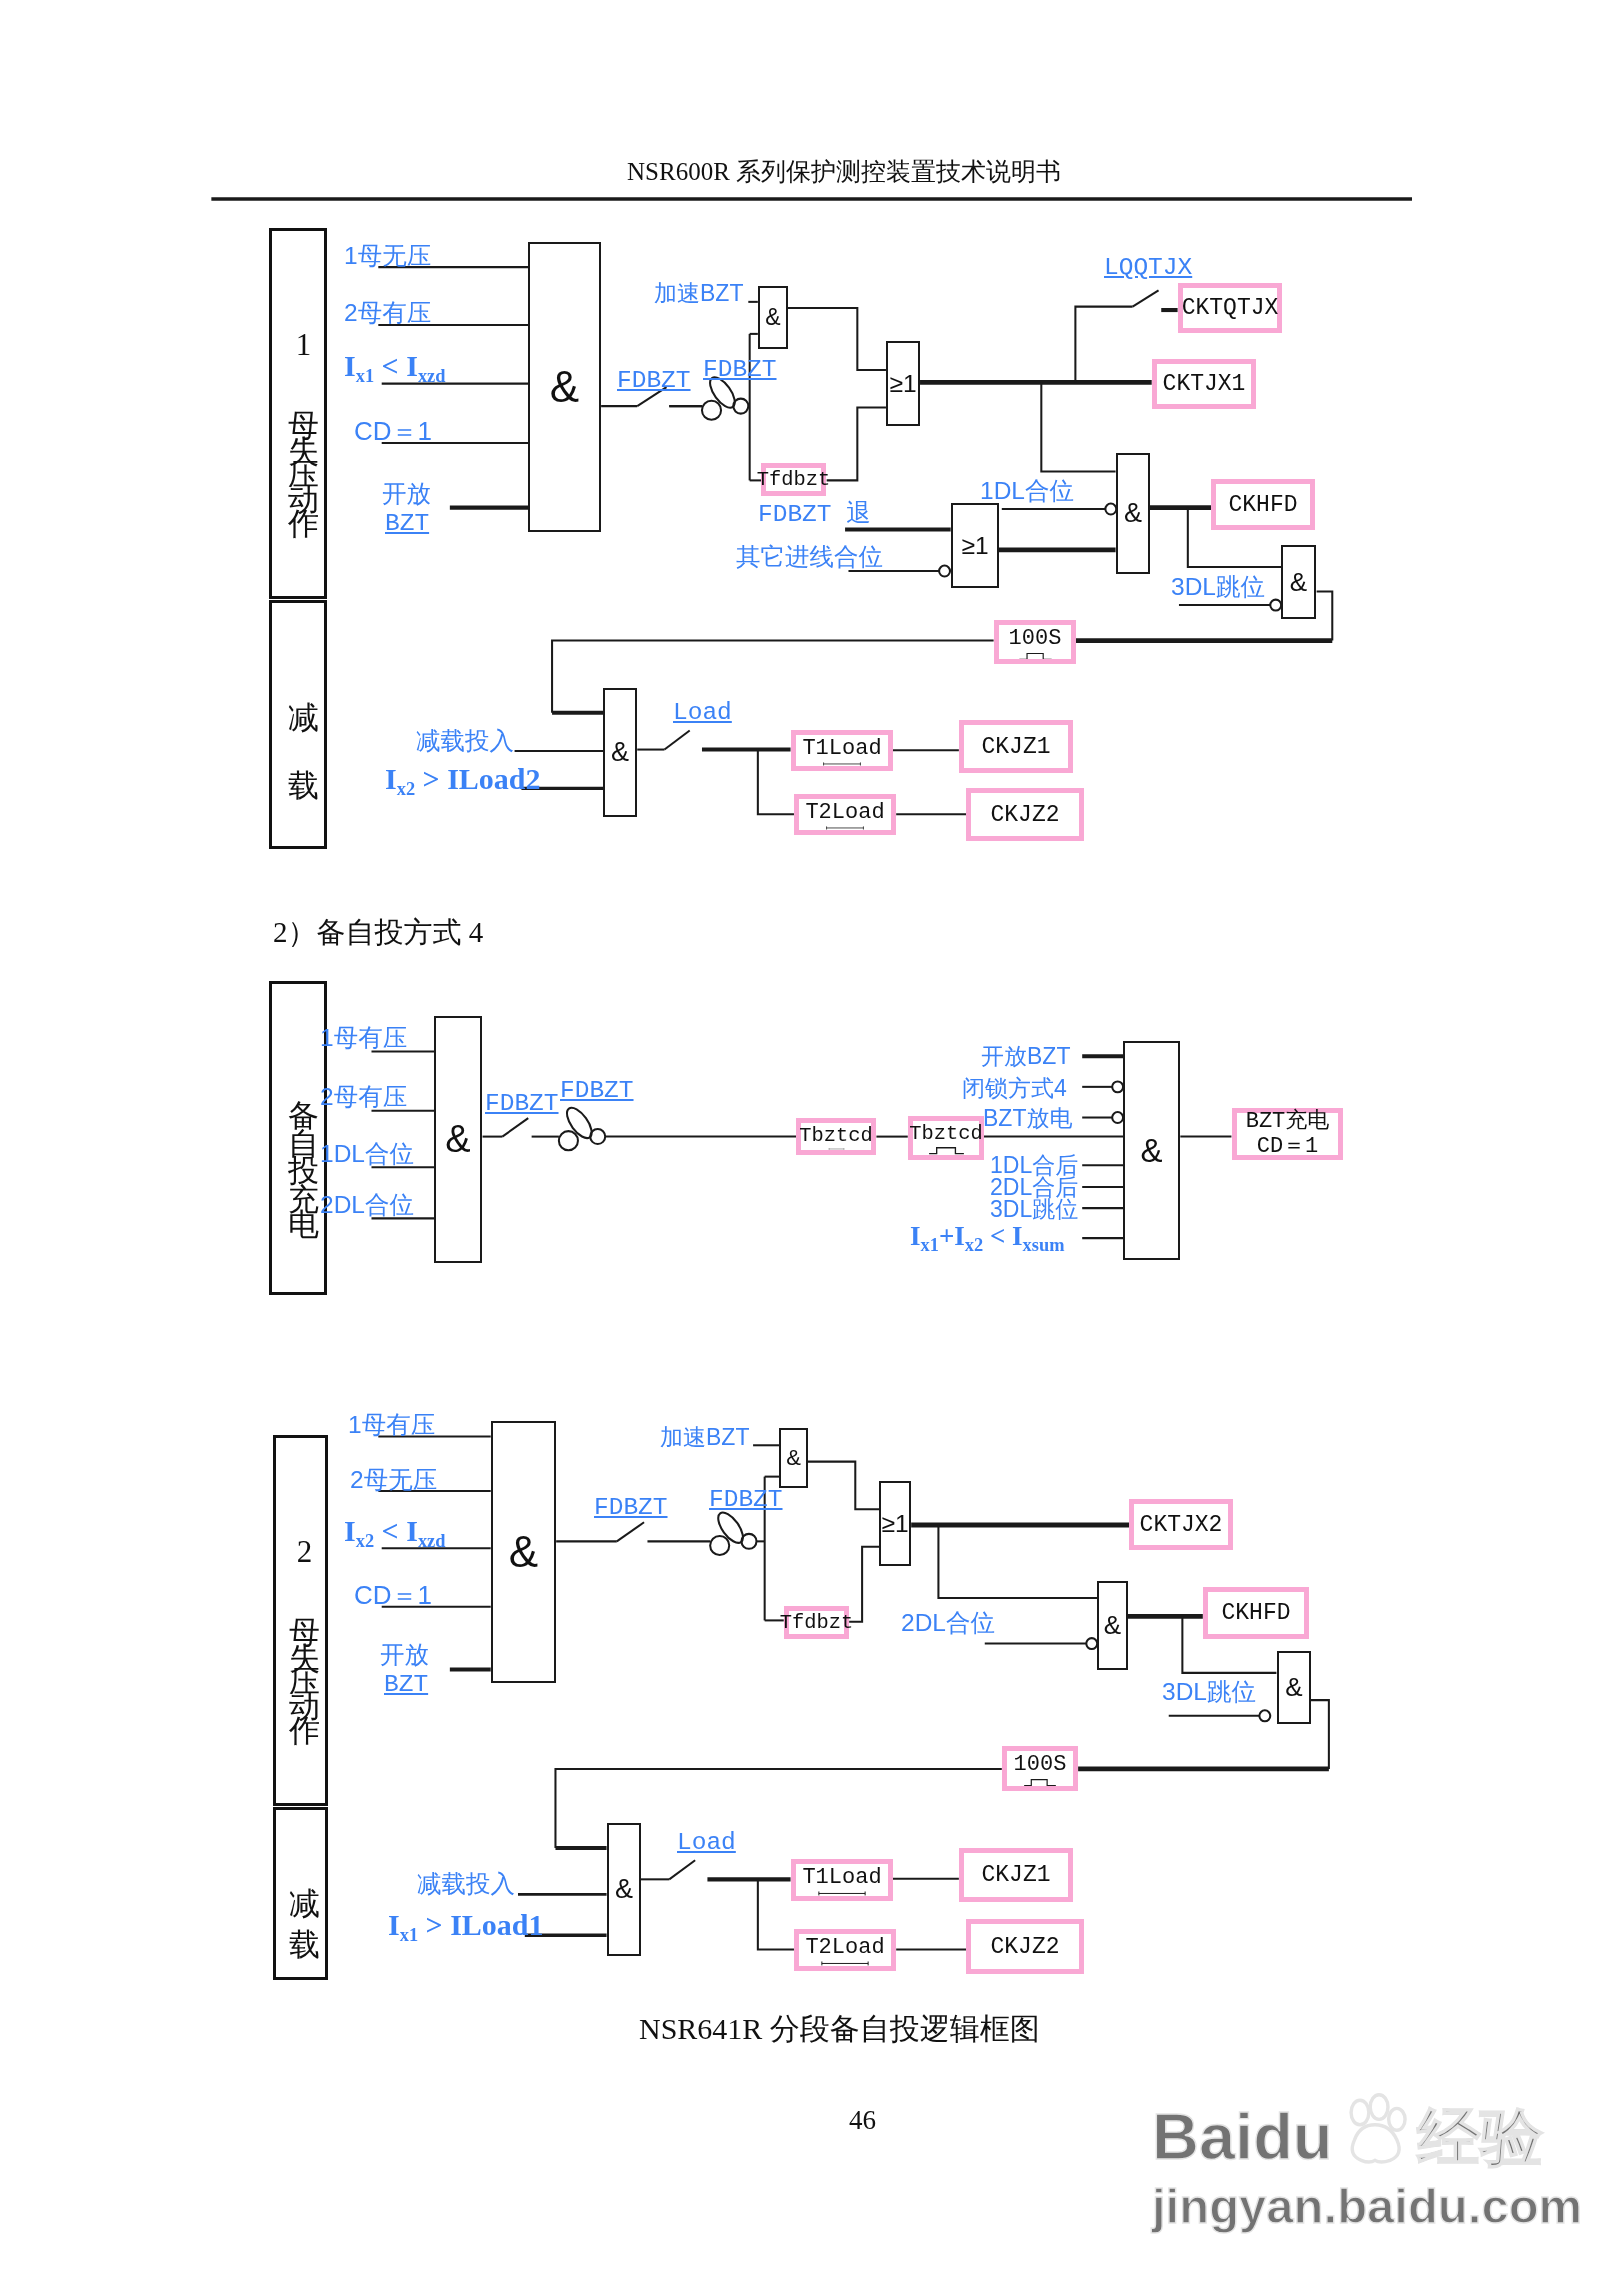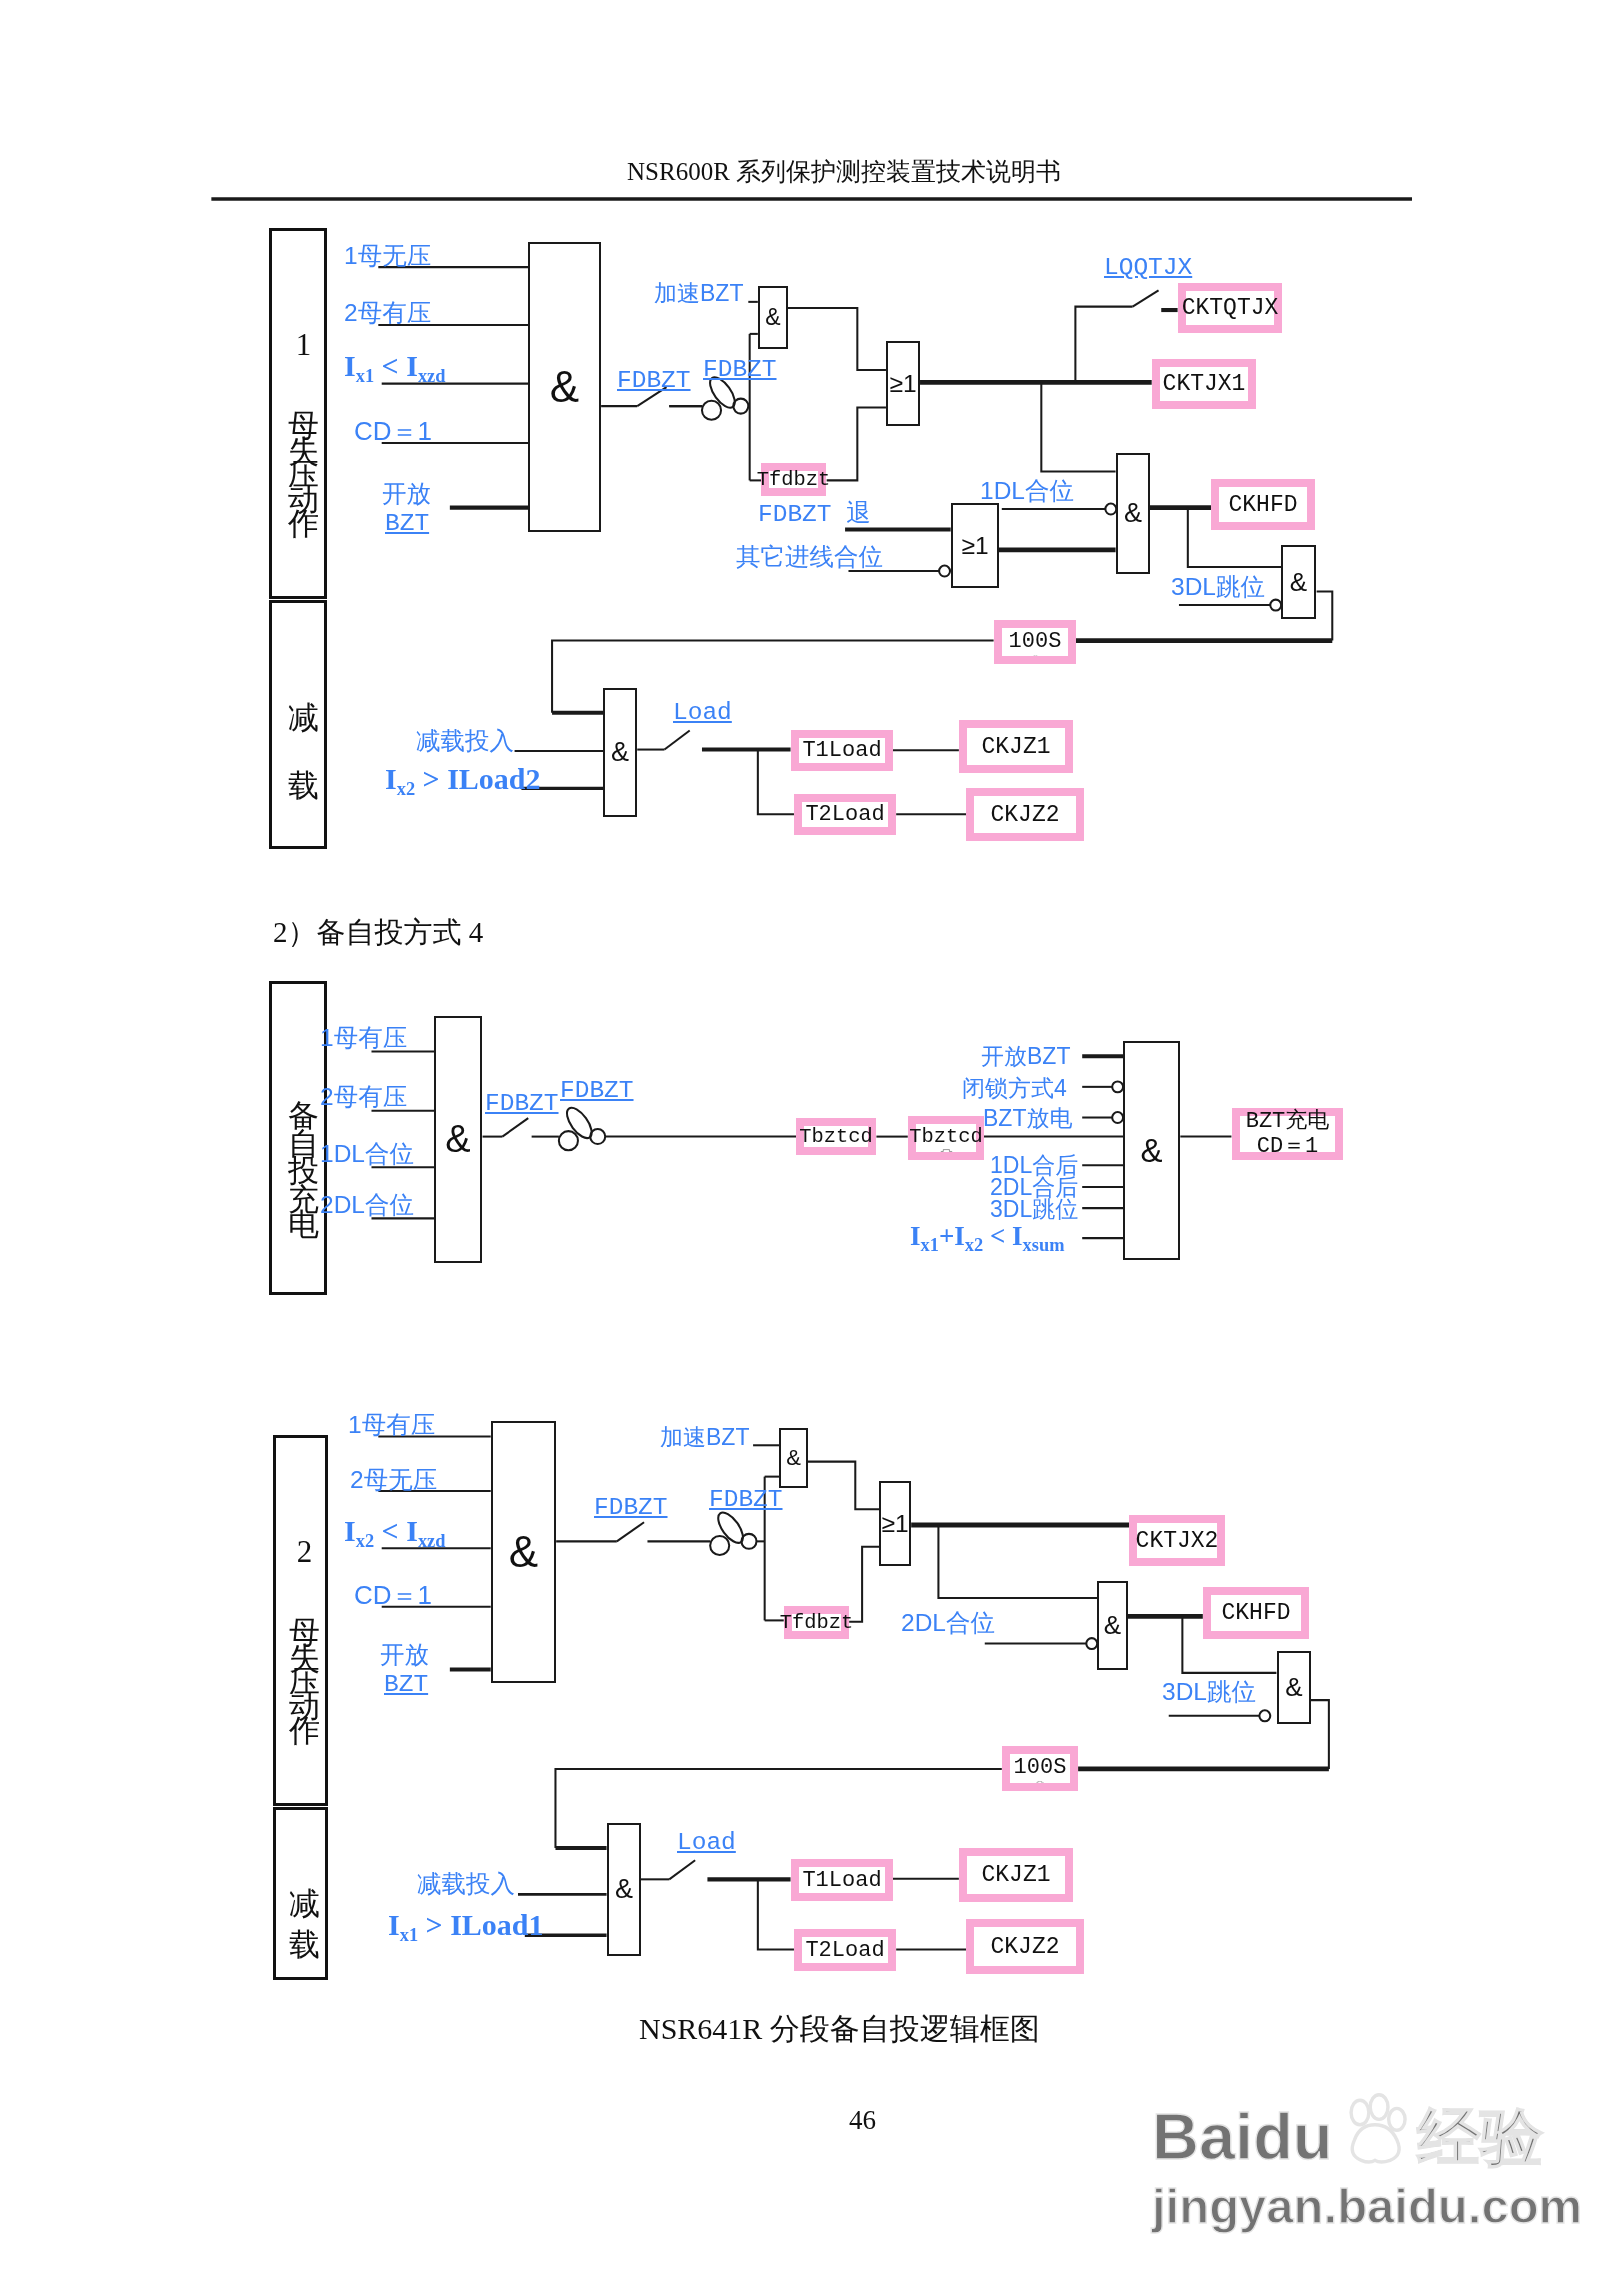--- a/index.html
+++ b/index.html
@@ -7,21 +7,21 @@
     position:relative;width:1622px;height:2295px;background:#ffffff;
     font-family:"Liberation Sans",sans-serif;color:#161616;overflow:hidden;
   }
   .abs{position:absolute;}
   .lbl{position:absolute;font-size:24.5px;color:#3b82f6;white-space:nowrap;}
   .lbl-sm{font-size:23px;}
   .mono{font-family:"Liberation Mono",monospace;text-decoration:underline;}
   .serifb{font-family:"Liberation Serif",serif;font-weight:bold;font-size:30px;}
   .msub{font-size:18.4px;vertical-align:-6.1px;}
   .box{
-    position:absolute;background:#fff;border:8px solid #f9a8d4;
+    position:absolute;background:#fff;border:5px solid #f9a8d4;
     display:flex;align-items:center;justify-content:center;
     font-family:"Liberation Mono",monospace;font-size:23px;color:#111;
     box-sizing:border-box;
   }
   .box.twol{flex-direction:column;line-height:1.15;font-size:22px;}
   .tbox{flex-direction:column;padding-top:1.4px;}
   .tbox svg{display:block;margin-top:0.7px;}
   .gate{
     position:absolute;background:#fff;border:2px solid #1a1a1a;
     display:flex;align-items:center;justify-content:center;
@@ -328,21 +328,21 @@
 
   <div class="box tbox" style="left:784px;top:1606px;width:65px;height:33px;font-size:20.4px;">
     <span>Tfdbzt</span>
     <svg width="45" height="6.8" viewBox="0 0 66 5">
         <path d="M3 5 H63 M3 1 V9 M63 1 V9" stroke="#1a1a1a" stroke-width="2" fill="none"></path>
       </svg>
   </div>
 
   <div class="gate" style="left:879px;top:1481px;width:32px;height:85px;font-size:24.5px;">≥1</div>
 
-  <div class="box" style="left:1129px;top:1499px;width:96px;height:51px;margin-top:16px;">CKTJX2</div>
+  <div class="box" style="left:1129px;top:1499px;width:104px;height:51px;">CKTJX2</div>
 
   <div class="lbl" style="left:901px;top:1606px;">2DL合位</div>
   <div class="gate" style="left:1097px;top:1581px;width:31px;height:89px;font-size:26px;">&amp;</div>
 
   <div class="box" style="left:1203px;top:1587px;width:106px;height:52px;">CKHFD</div>
 
   <div class="lbl" style="left:1162px;top:1675px;">3DL跳位</div>
   <div class="gate" style="left:1277px;top:1651px;width:34px;height:73px;font-size:26px;">&amp;</div>
 
   <div class="box tbox" style="left:1002px;top:1746px;width:76px;height:45px;font-size:22px;">

